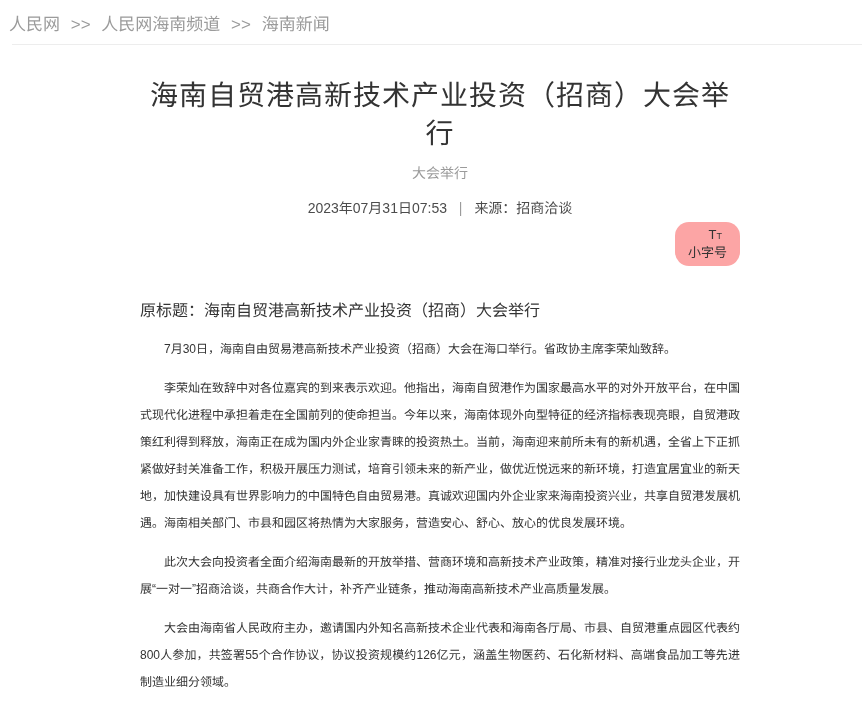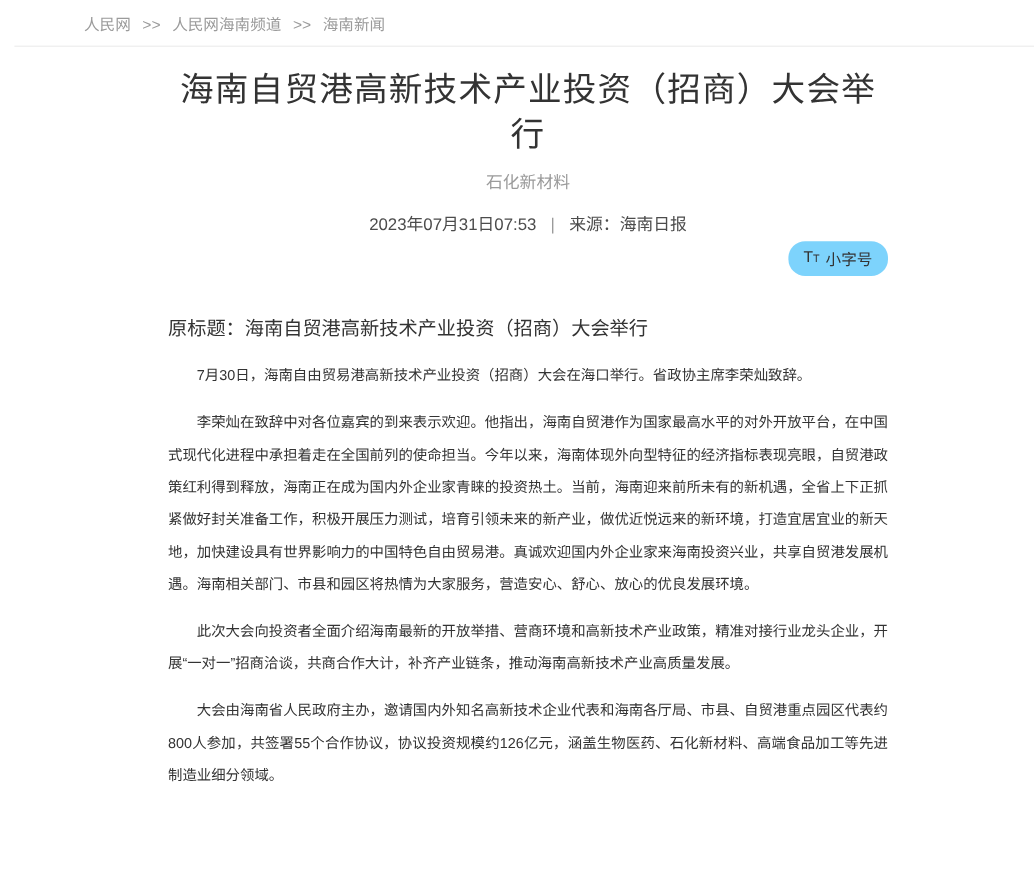--- a/index.html
+++ b/index.html
@@ -7,52 +7,52 @@
   body {
     width: 862px;
     height: 725px;
     overflow: hidden;
     font-family: "Liberation Sans", "DejaVu Sans", sans-serif;
     color: #333;
     position: relative;
   }
   
   .breadcrumb {
-    padding: 10px 20px 9px 24px;
-    font-size: 13px;
+    padding: 10px 20px 9px 9px;
+    font-size: 17px;
     color: #9b9b9b;
     white-space: nowrap;
-    margin-left: 46px;
   }
   .breadcrumb .crumb-link {
     color: #9b9b9b;
     text-decoration: none;
     cursor: pointer;
   }
   .breadcrumb .crumb-sep {
     color: #9b9b9b;
     margin: 0 6px;
   }
   .top-divider {
     border-bottom: 1px solid #ededed;
     margin-left: 12px;
   }
   
   .article {
     width: 600px;
     margin-left: 140px;
   }
   .article-title {
-    margin-top: 17px;
+    margin-top: 32px;
     text-align: center;
     font-size: 28px;
     line-height: 38px;
     font-weight: 400;
     color: #333;
     letter-spacing: 1px;
+    font-family: Liberation Serif, serif;
   }
   .article-subtitle {
     margin-top: 9px;
     text-align: center;
     font-size: 14px;
     color: #9b9b9b;
   }
   .article-meta {
     margin-top: 15px;
     text-align: center;
@@ -63,29 +63,30 @@
     margin: 0 8px;
     color: #9b9b9b;
   }
   .toolbar {
     display: flex;
     justify-content: flex-end;
     margin-top: 5px;
   }
   .font-size-pill {
     display: inline-flex;
-    align-items: flex-start;
-    background: #7dd3fc;
+    align-items: flex-end;
+    background: #fca5a5;
     border: none;
     border-radius: 14px;
     padding: 5px 13px;
     font-size: 13px;
     color: #333;
     cursor: pointer;
     font-family: inherit;
+    flex-direction: column;
   }
   .tt-icon { margin-right: 5px; color: #333; }
   .tt-icon .t-big   { font-size: 13px; }
   .tt-icon .t-small { font-size: 9px; }
   .original-title {
     margin-top: 31px;
     font-size: 16px;
     line-height: 27px;
     color: #333;
   }
@@ -108,26 +109,26 @@
   <span class="crumb-sep">&gt;&gt;</span>
   <a class="crumb-link">海南新闻</a>
 </nav>
 
 <div class="top-divider"></div>
 
 <article class="article">
 
   <h1 class="article-title">海南自贸港高新技术产业投资（招商）大会举行</h1>
 
-  <div class="article-subtitle">石化新材料</div>
+  <div class="article-subtitle">大会举行</div>
 
   <div class="article-meta">
     <span>2023年07月31日07:53</span>
     <span class="meta-sep">|</span>
-    <span>来源：海南日报</span>
+    <span>来源：招商洽谈</span>
   </div>
 
   <div class="toolbar">
     <button class="font-size-pill">
       <span class="tt-icon"><span class="t-big">T</span><span class="t-small">T</span></span>
       <span>小字号</span>
     </button>
   </div>
 
   <div class="original-title">原标题：海南自贸港高新技术产业投资（招商）大会举行</div>

